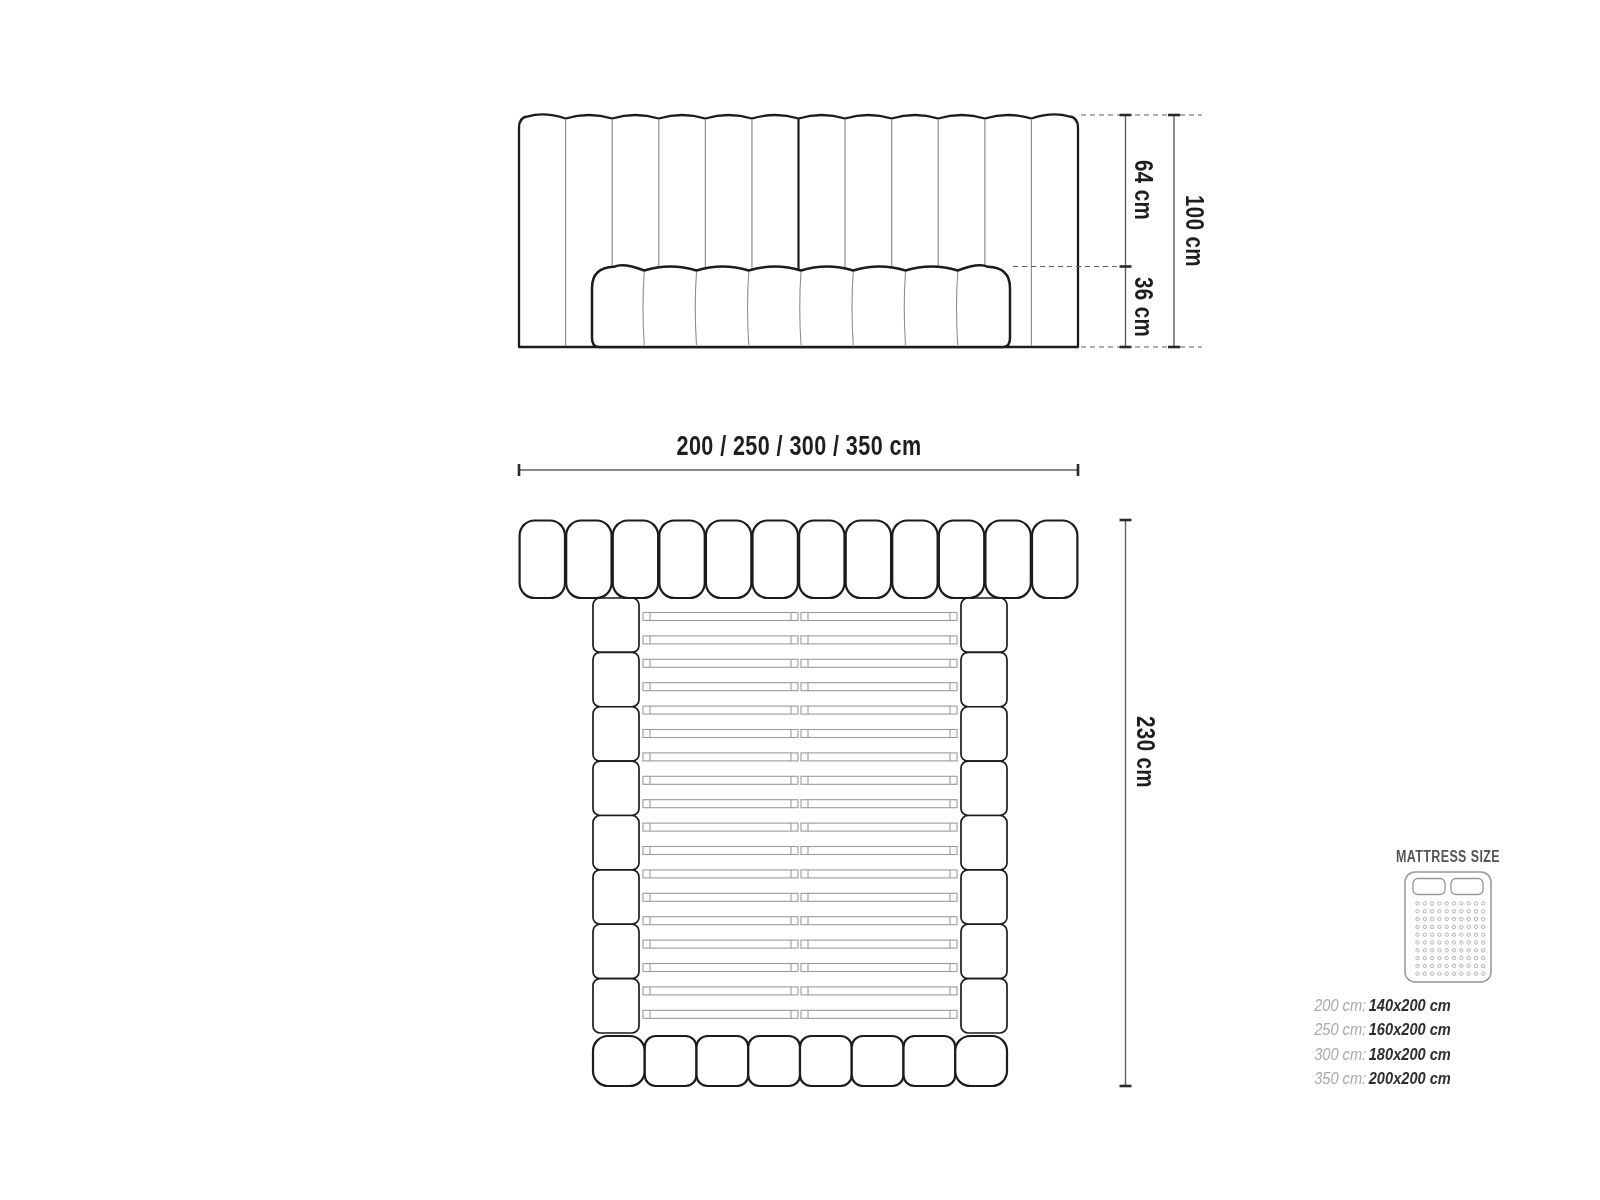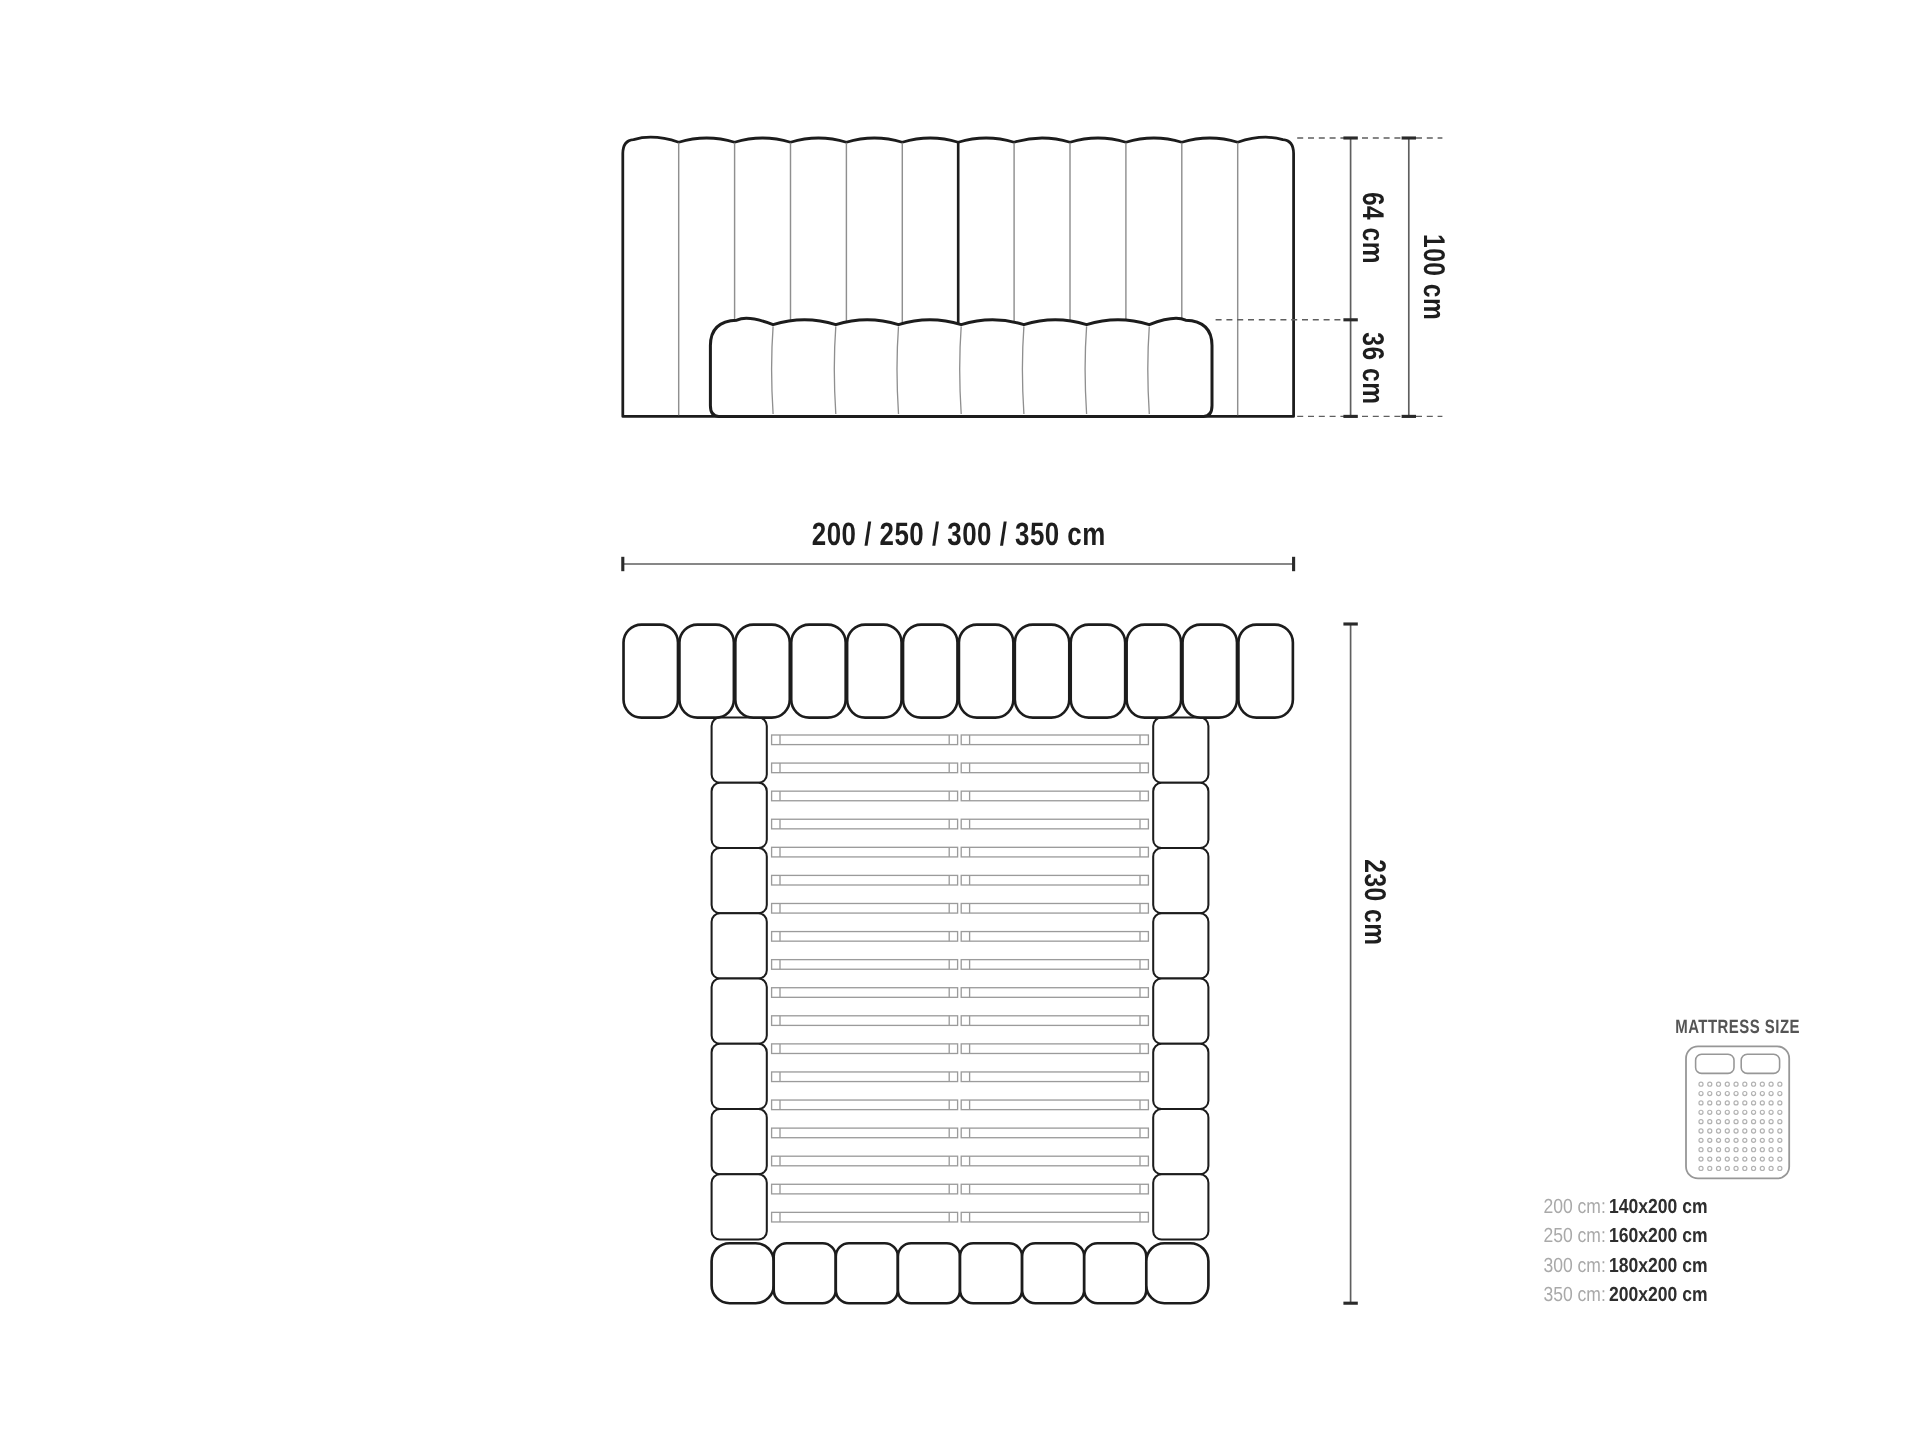--- a/index.html
+++ b/index.html
@@ -16,21 +16,21 @@
   .dim-label-h{
     position:absolute;white-space:nowrap;color:#1e1e1e;
     font-size:27px;font-weight:bold;letter-spacing:.5px;
     transform:translate(-50%,-50%) scaleX(.8);
   }
   .legend-title{
     position:absolute;white-space:nowrap;color:#555555;
     font-size:16px;font-weight:bold;letter-spacing:.5px;
     transform:translate(-50%,-50%) scaleX(.78);
   }
-  .legend-rows{position:absolute;left:1240px;top:994px;width:201px;text-align:center;}
+  .legend-rows{position:absolute;left:1286px;top:994px;width:201px;text-align:left;font-style:italic;}
   .size-row{
     white-space:nowrap;line-height:24.3px;font-size:17px;
     transform:scaleX(.86);transform-origin:100% 50%;
   }
   .size-row .w{color:#a9a9a9;}
   .size-row .s{color:#2e2e2e;font-weight:bold;margin-left:3px;}
 </style>
 </head>
 <body>
 

